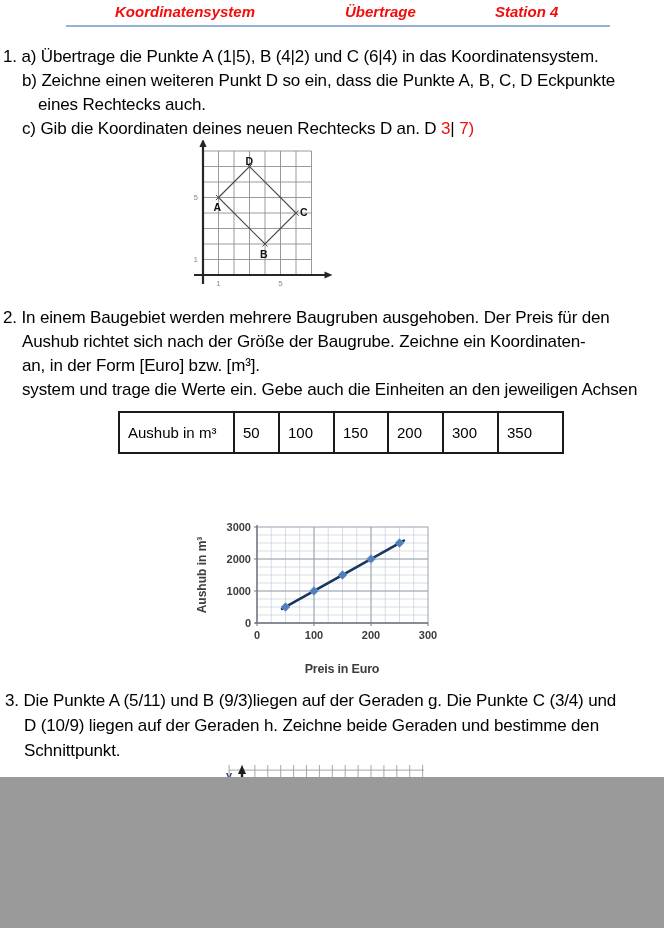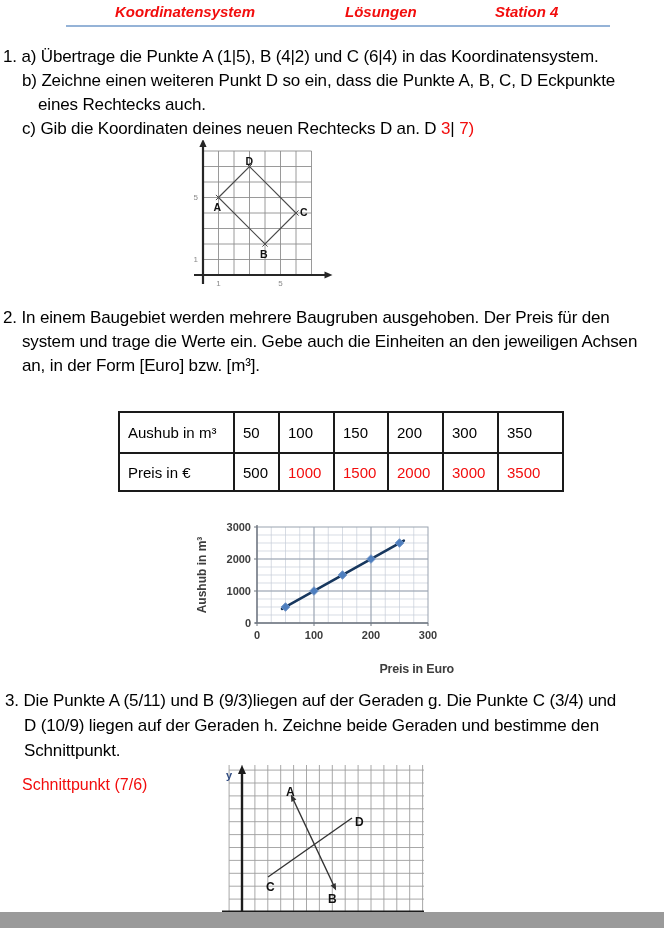--- a/index.html
+++ b/index.html
@@ -1,41 +1,41 @@
 <!DOCTYPE html>
 <html><head>
 <meta charset="utf-8">
 <style>
   *{box-sizing:border-box;margin:0;padding:0}
   html,body{margin:0;background:#9a9a9a}
-  .page{position:relative;width:664px;height:912px;background:#ffffff;
+  .page{position:relative;width:664px;height:777px;background:#ffffff;
         font-family:"Liberation Sans","DejaVu Sans",sans-serif;color:#000;overflow:hidden;margin:0 auto}
   .red{color:#f20d0d}
   .hdr{position:absolute;top:3px;font-size:15px;font-weight:bold;font-style:italic}
   .rule{position:absolute;left:66px;top:25px;width:544px;height:2px;background:#95b3d7}
   .t{position:absolute;font-size:17px;line-height:24px;letter-spacing:-0.15px;white-space:nowrap}
   .t .ln{white-space:nowrap}
   .ind1{padding-left:19px}
   .ind2{padding-left:35px}
   .vtable{position:absolute;left:118px;top:411px;border-collapse:collapse;font-size:15px}
   .vtable td{border:2px solid #1a1a1a;padding:0 4px 0 8px;height:38px;vertical-align:middle;white-space:nowrap}
   .vtable tr:first-child td{height:41px}
-  .xlabel{position:absolute;left:230px;top:662px;width:224px;text-align:right;
+  .xlabel{position:absolute;left:230px;top:662px;width:224px;text-align:center;
           font-size:12.5px;font-weight:bold;color:#3d3d3d;letter-spacing:-0.2px}
   .answer{position:absolute;left:22px;top:776px;font-size:16px}
   svg.fig{position:absolute}
   svg text{font-family:"Liberation Sans","DejaVu Sans",sans-serif}
 </style>
 </head>
 <body>
 
 <div class="page">
 
   <div class="hdr red" style="left:115px">Koordinatensystem</div>
-  <div class="hdr red" style="left:345px">Lösungen</div>
+  <div class="hdr red" style="left:345px">Übertrage</div>
   <div class="hdr red" style="left:495px">Station 4</div>
   <div class="rule"></div>
 
   <div class="t" style="left:3px;top:45px">
     <div class="ln">1. a) Übertrage die Punkte A (1|5), B (4|2) und C (6|4) in das Koordinatensystem.</div>
     <div class="ln ind1">b) Zeichne einen weiteren Punkt D so ein, dass die Punkte A, B, C, D Eckpunkte</div>
     <div class="ln ind2">eines Rechtecks auch.</div>
     <div class="ln ind1"><span>c) Gib die Koordinaten deines neuen Rechtecks D an. D </span><span class="red">3</span><span>| </span><span class="red">7)</span></div>
   </div>
 
@@ -87,22 +87,23 @@
       <g>
         <text x="28.5" y="70.5" fill="#111111" font-size="10.5" font-weight="bold">A</text>
         <text x="75" y="118" fill="#111111" font-size="10.5" font-weight="bold">B</text>
         <text x="115" y="76" fill="#111111" font-size="10.5" font-weight="bold">C</text>
         <text x="60.5" y="24.5" fill="#111111" font-size="10.5" font-weight="bold">D</text>
       </g>
     </svg>
 
   <div class="t" style="left:3px;top:306px">
     <div class="ln">2. In einem Baugebiet werden mehrere Baugruben ausgehoben. Der Preis für den</div>
+    <div class="ln ind1">Aushub richtet sich nach der Größe der Baugrube. Zeichne ein Koordinaten-</div>
+    <div class="ln ind1">an, in der Form [Euro] bzw. [m³].</div>
     <div class="ln ind1">system und trage die Werte ein. Gebe auch die Einheiten an den jeweiligen Achsen</div>
-    <div class="ln ind1">an, in der Form [Euro] bzw. [m³].</div>
   </div>
 
   <table class="vtable">
     <colgroup>
       <col style="width:115px">
         <col style="width:45px">
         <col style="width:55px">
       <col style="width:54px">
         <col style="width:55px">
         <col style="width:55px">
@@ -110,29 +111,20 @@
     </colgroup>
     <tbody>
         <tr>
           <td>Aushub in m³</td>
           <td>50</td>
           <td>100</td>
           <td>150</td>
           <td>200</td>
           <td>300</td>
           <td>350</td>
-        </tr>
-        <tr>
-          <td>Preis in €</td>
-          <td>500</td>
-          <td class="red">1000</td>
-          <td class="red">1500</td>
-          <td class="red">2000</td>
-          <td class="red">3000</td>
-          <td class="red">3500</td>
         </tr>
       </tbody>
   </table>
 
   <svg class="fig" style="left:196px;top:508px" width="256" height="148">
       <g>
         <line x1="75.25" y1="19" x2="75.25" y2="115" stroke="#c6cdd8" stroke-width="0.7"></line>
         <line x1="89.5" y1="19" x2="89.5" y2="115" stroke="#c6cdd8" stroke-width="0.7"></line>
         <line x1="103.75" y1="19" x2="103.75" y2="115" stroke="#c6cdd8" stroke-width="0.7"></line>
         <line x1="118" y1="19" x2="118" y2="115" stroke="#c6cdd8" stroke-width="0.7"></line>

